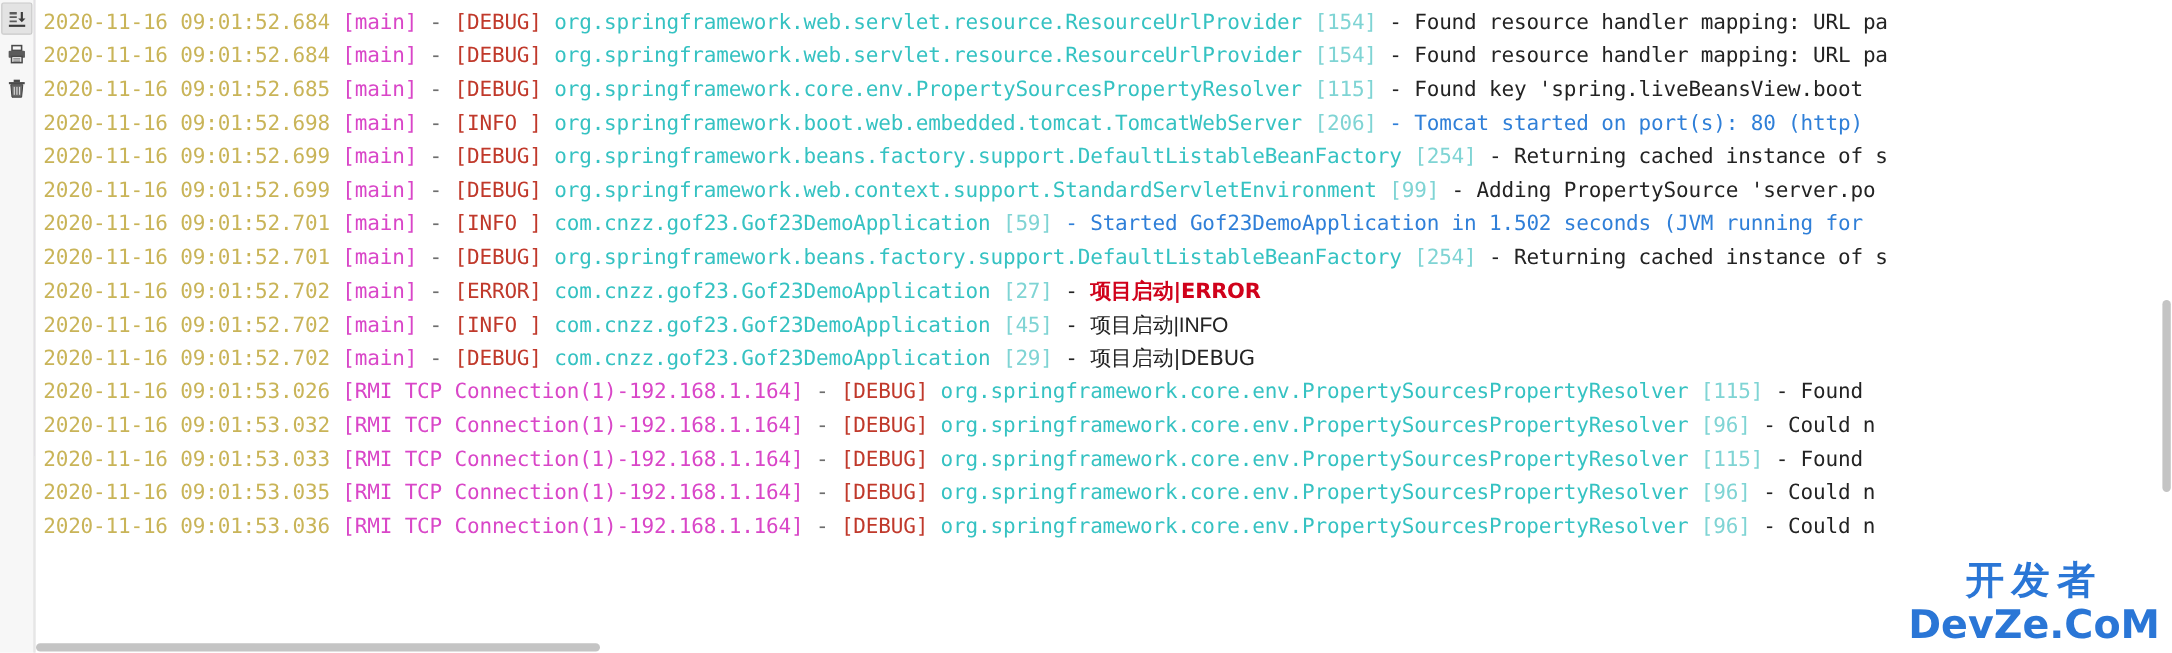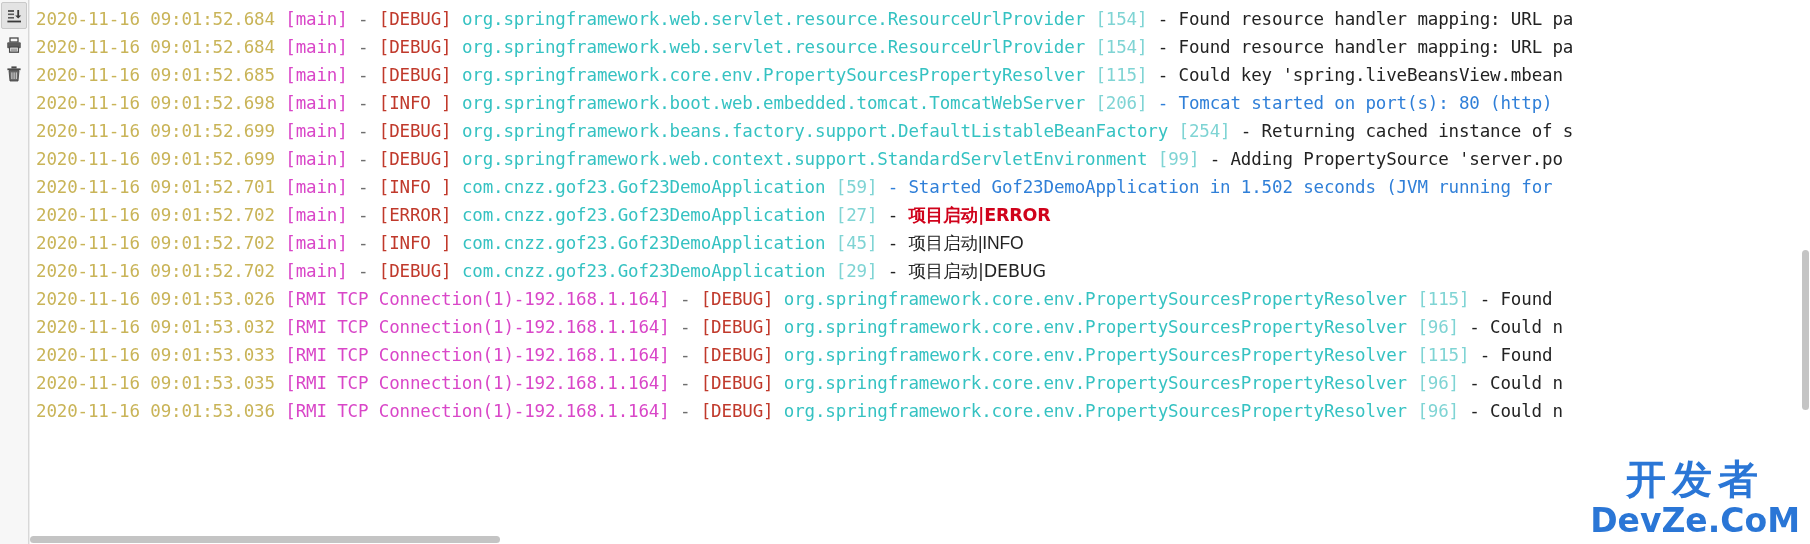--- a/index.html
+++ b/index.html
@@ -87,22 +87,22 @@
   #watermark {
     position: absolute;
     right: 10px;
     bottom: 6px;
     text-align: center;
     pointer-events: none;
     user-select: none;
     opacity: 0.95;
   }
   #watermark .wm-cn {
-    font-family: Liberation Mono, monospace;
-    font-size: 40px;
+    font-family: Liberation Serif, serif;
+    font-size: 32px;
     font-weight: bold;
     color: #1f6fd4;
     letter-spacing: 6px;
     line-height: 40px;
   }
   #watermark .wm-en {
     font-family: "DejaVu Sans", "Liberation Sans", sans-serif;
     font-size: 33px;
     font-weight: bold;
     color: #1f6fd4;
@@ -186,25 +186,26 @@
         </svg>
       </span>
     </div>
 
   </div>
 
   <div id="log-pane">
     <div id="log-lines">
         <div class="log-line"><span class="ts">2020-11-16 09:01:52.684</span> <span class="thread">[main]</span><span class="dash"> - </span><span class="lvl-debug">[DEBUG]</span> <span class="logger">org.springframework.web.servlet.resource.ResourceUrlProvider</span> <span class="lineno">[154]</span><span class="msg"> - Found resource handler mapping: URL pa</span></div>
         <div class="log-line"><span class="ts">2020-11-16 09:01:52.684</span> <span class="thread">[main]</span><span class="dash"> - </span><span class="lvl-debug">[DEBUG]</span> <span class="logger">org.springframework.web.servlet.resource.ResourceUrlProvider</span> <span class="lineno">[154]</span><span class="msg"> - Found resource handler mapping: URL pa</span></div>
-        <div class="log-line"><span class="ts">2020-11-16 09:01:52.685</span> <span class="thread">[main]</span><span class="dash"> - </span><span class="lvl-debug">[DEBUG]</span> <span class="logger">org.springframework.core.env.PropertySourcesPropertyResolver</span> <span class="lineno">[115]</span><span class="msg"> - Could key 'spring.liveBeansView.mbean</span></div>
+        <div class="log-line"><span class="ts">2020-11-16 09:01:52.685</span> <span class="thread">[main]</span><span class="dash"> - </span><span class="lvl-debug">[DEBUG]</span> <span class="logger">org.springframework.core.env.PropertySourcesPropertyResolver</span> <span class="lineno">[115]</span><span class="msg"> - Found key 'spring.liveBeansView.boot</span></div>
         <div class="log-line"><span class="ts">2020-11-16 09:01:52.698</span> <span class="thread">[main]</span><span class="dash"> - </span><span class="lvl-info">[INFO ]</span> <span class="logger">org.springframework.boot.web.embedded.tomcat.TomcatWebServer</span> <span class="lineno">[206]</span><span class="msg-info-hl"> - Tomcat started on port(s): 80 (http) </span></div>
         <div class="log-line"><span class="ts">2020-11-16 09:01:52.699</span> <span class="thread">[main]</span><span class="dash"> - </span><span class="lvl-debug">[DEBUG]</span> <span class="logger">org.springframework.beans.factory.support.DefaultListableBeanFactory</span> <span class="lineno">[254]</span><span class="msg"> - Returning cached instance of s</span></div>
         <div class="log-line"><span class="ts">2020-11-16 09:01:52.699</span> <span class="thread">[main]</span><span class="dash"> - </span><span class="lvl-debug">[DEBUG]</span> <span class="logger">org.springframework.web.context.support.StandardServletEnvironment</span> <span class="lineno">[99]</span><span class="msg"> - Adding PropertySource 'server.po</span></div>
         <div class="log-line"><span class="ts">2020-11-16 09:01:52.701</span> <span class="thread">[main]</span><span class="dash"> - </span><span class="lvl-info">[INFO ]</span> <span class="logger">com.cnzz.gof23.Gof23DemoApplication</span> <span class="lineno">[59]</span><span class="msg-info-hl"> - Started Gof23DemoApplication in 1.502 seconds (JVM running for </span></div>
+        <div class="log-line"><span class="ts">2020-11-16 09:01:52.701</span> <span class="thread">[main]</span><span class="dash"> - </span><span class="lvl-debug">[DEBUG]</span> <span class="logger">org.springframework.beans.factory.support.DefaultListableBeanFactory</span> <span class="lineno">[254]</span><span class="msg"> - Returning cached instance of s</span></div>
         <div class="log-line"><span class="ts">2020-11-16 09:01:52.702</span> <span class="thread">[main]</span><span class="dash"> - </span><span class="lvl-error">[ERROR]</span> <span class="logger">com.cnzz.gof23.Gof23DemoApplication</span> <span class="lineno">[27]</span><span class="msg"> - </span><span class="cn-error">项目启动|ERROR</span></div>
         <div class="log-line"><span class="ts">2020-11-16 09:01:52.702</span> <span class="thread">[main]</span><span class="dash"> - </span><span class="lvl-info">[INFO ]</span> <span class="logger">com.cnzz.gof23.Gof23DemoApplication</span> <span class="lineno">[45]</span><span class="msg"> - </span><span class="cn-info">项目启动|INFO</span></div>
         <div class="log-line"><span class="ts">2020-11-16 09:01:52.702</span> <span class="thread">[main]</span><span class="dash"> - </span><span class="lvl-debug">[DEBUG]</span> <span class="logger">com.cnzz.gof23.Gof23DemoApplication</span> <span class="lineno">[29]</span><span class="msg"> - </span><span class="cn-debug">项目启动|DEBUG</span></div>
         <div class="log-line"><span class="ts">2020-11-16 09:01:53.026</span> <span class="thread">[RMI TCP Connection(1)-192.168.1.164]</span><span class="dash"> - </span><span class="lvl-debug">[DEBUG]</span> <span class="logger">org.springframework.core.env.PropertySourcesPropertyResolver</span> <span class="lineno">[115]</span><span class="msg"> - Found </span></div>
         <div class="log-line"><span class="ts">2020-11-16 09:01:53.032</span> <span class="thread">[RMI TCP Connection(1)-192.168.1.164]</span><span class="dash"> - </span><span class="lvl-debug">[DEBUG]</span> <span class="logger">org.springframework.core.env.PropertySourcesPropertyResolver</span> <span class="lineno">[96]</span><span class="msg"> - Could n</span></div>
         <div class="log-line"><span class="ts">2020-11-16 09:01:53.033</span> <span class="thread">[RMI TCP Connection(1)-192.168.1.164]</span><span class="dash"> - </span><span class="lvl-debug">[DEBUG]</span> <span class="logger">org.springframework.core.env.PropertySourcesPropertyResolver</span> <span class="lineno">[115]</span><span class="msg"> - Found </span></div>
         <div class="log-line"><span class="ts">2020-11-16 09:01:53.035</span> <span class="thread">[RMI TCP Connection(1)-192.168.1.164]</span><span class="dash"> - </span><span class="lvl-debug">[DEBUG]</span> <span class="logger">org.springframework.core.env.PropertySourcesPropertyResolver</span> <span class="lineno">[96]</span><span class="msg"> - Could n</span></div>
         <div class="log-line"><span class="ts">2020-11-16 09:01:53.036</span> <span class="thread">[RMI TCP Connection(1)-192.168.1.164]</span><span class="dash"> - </span><span class="lvl-debug">[DEBUG]</span> <span class="logger">org.springframework.core.env.PropertySourcesPropertyResolver</span> <span class="lineno">[96]</span><span class="msg"> - Could n</span></div>
       </div>
 

